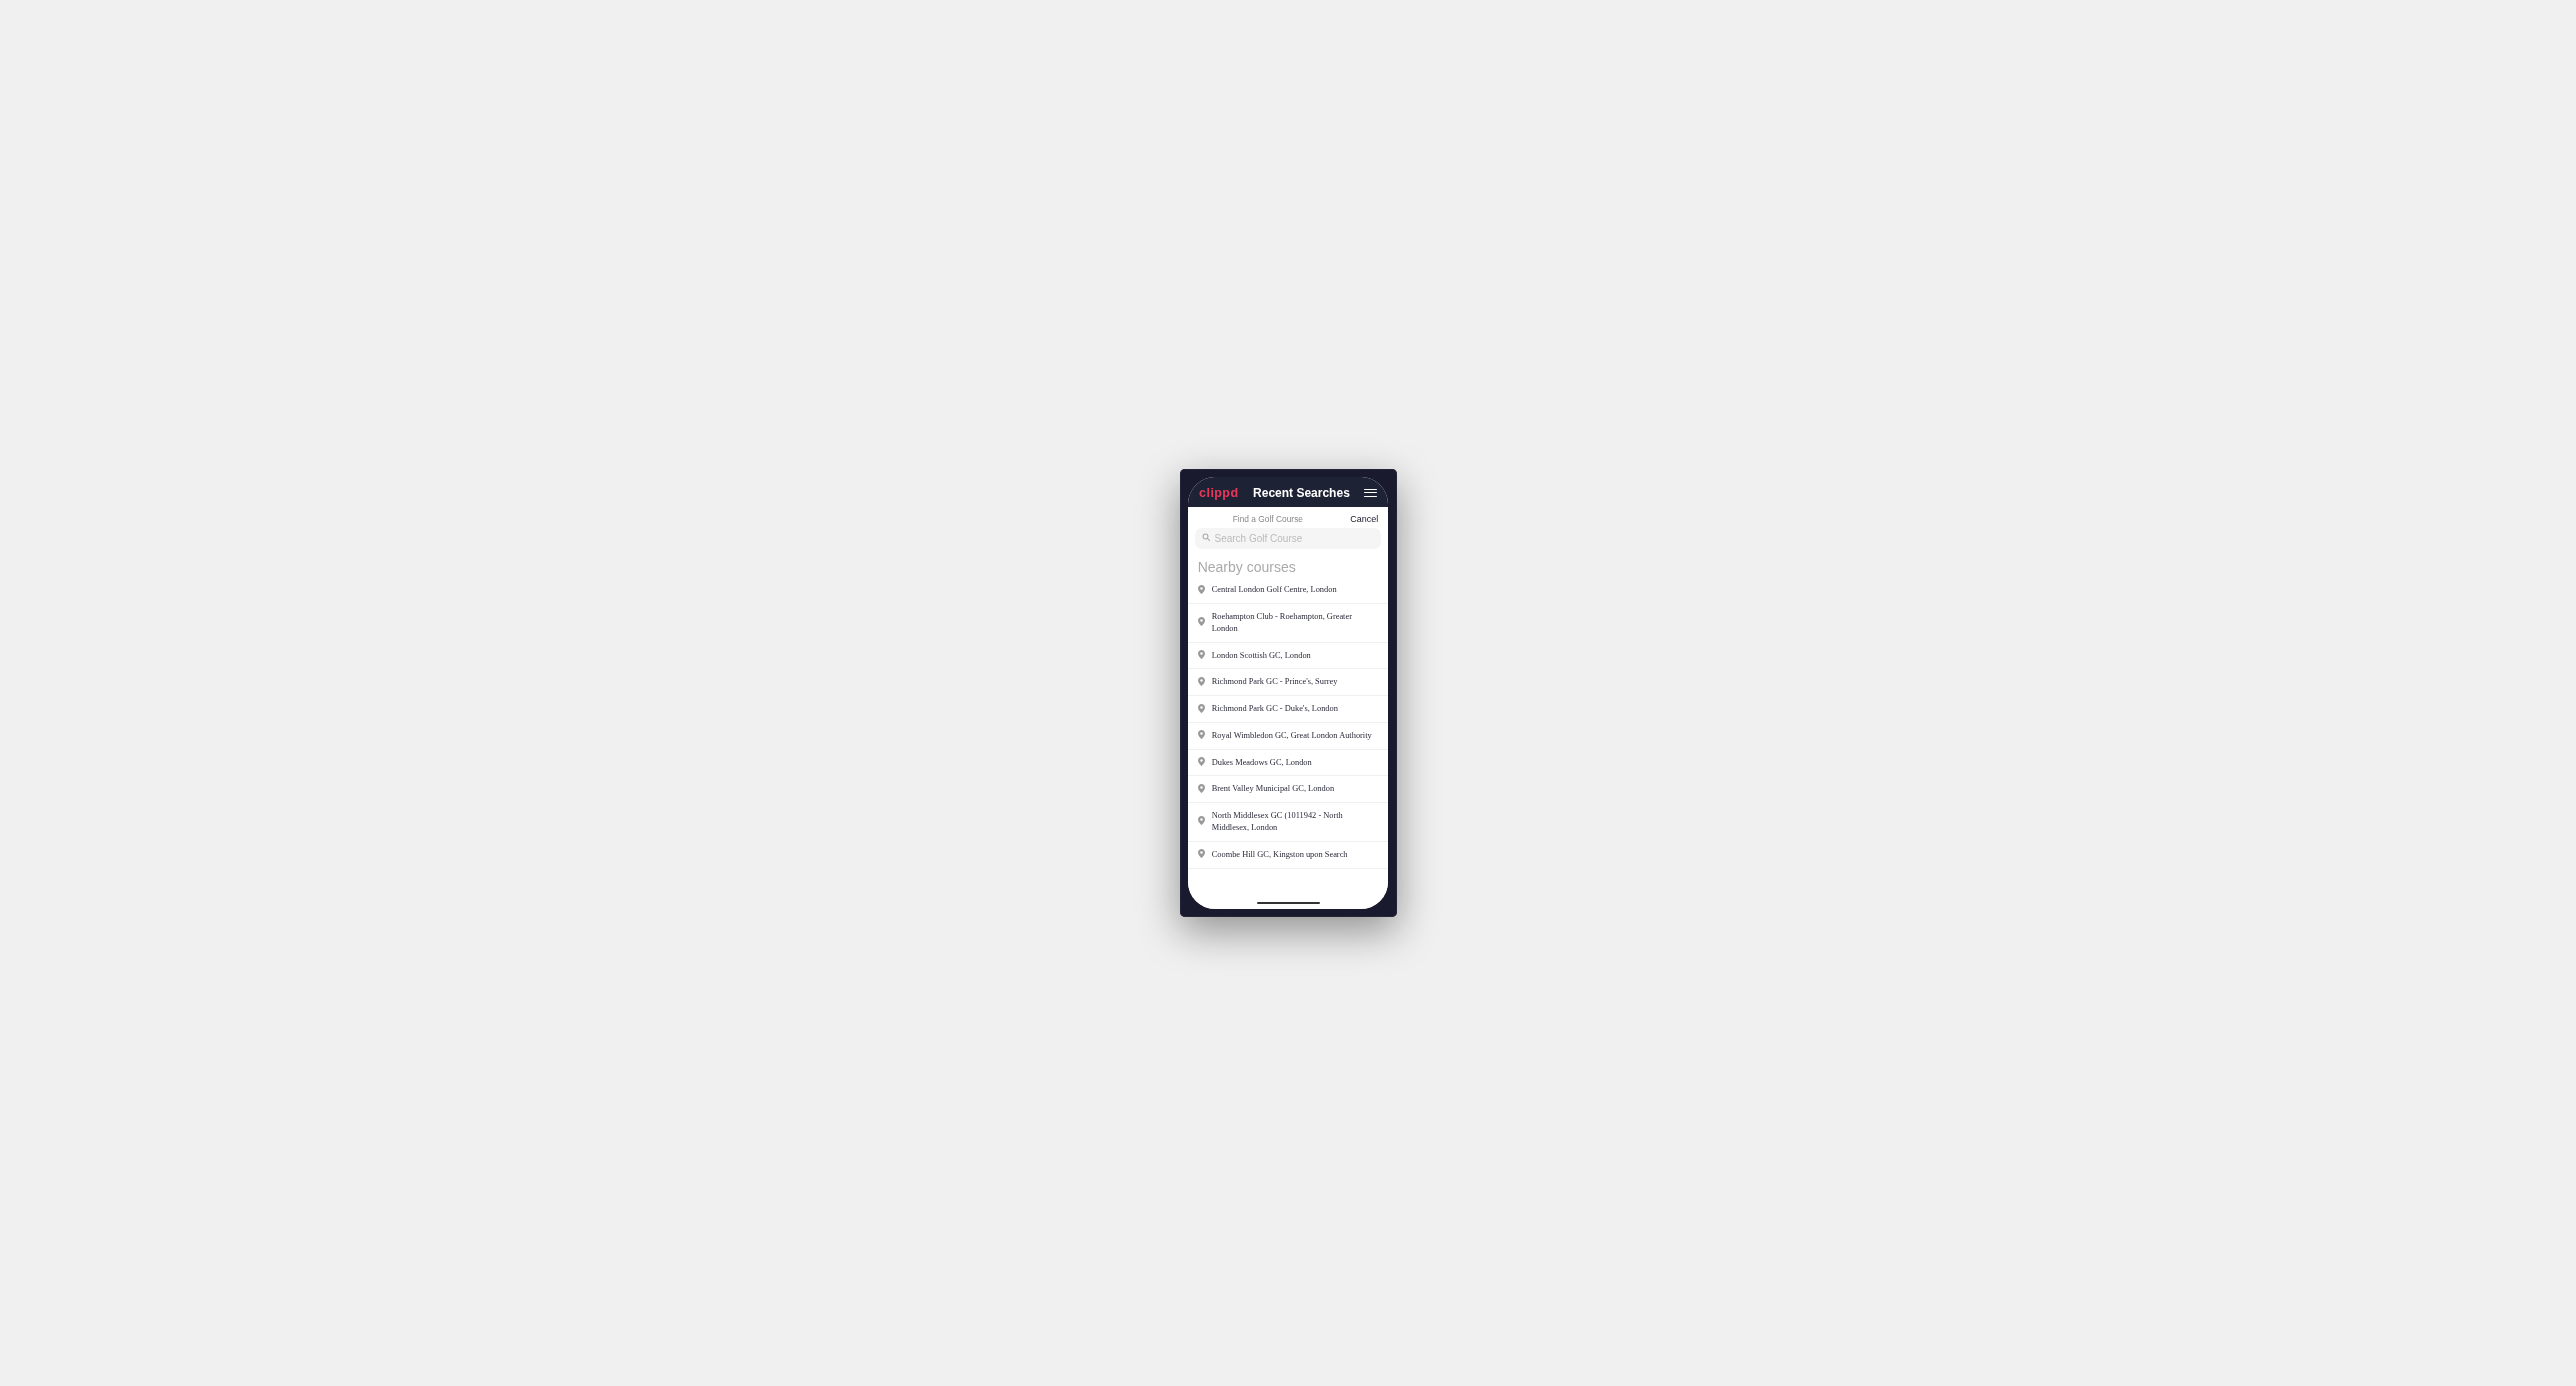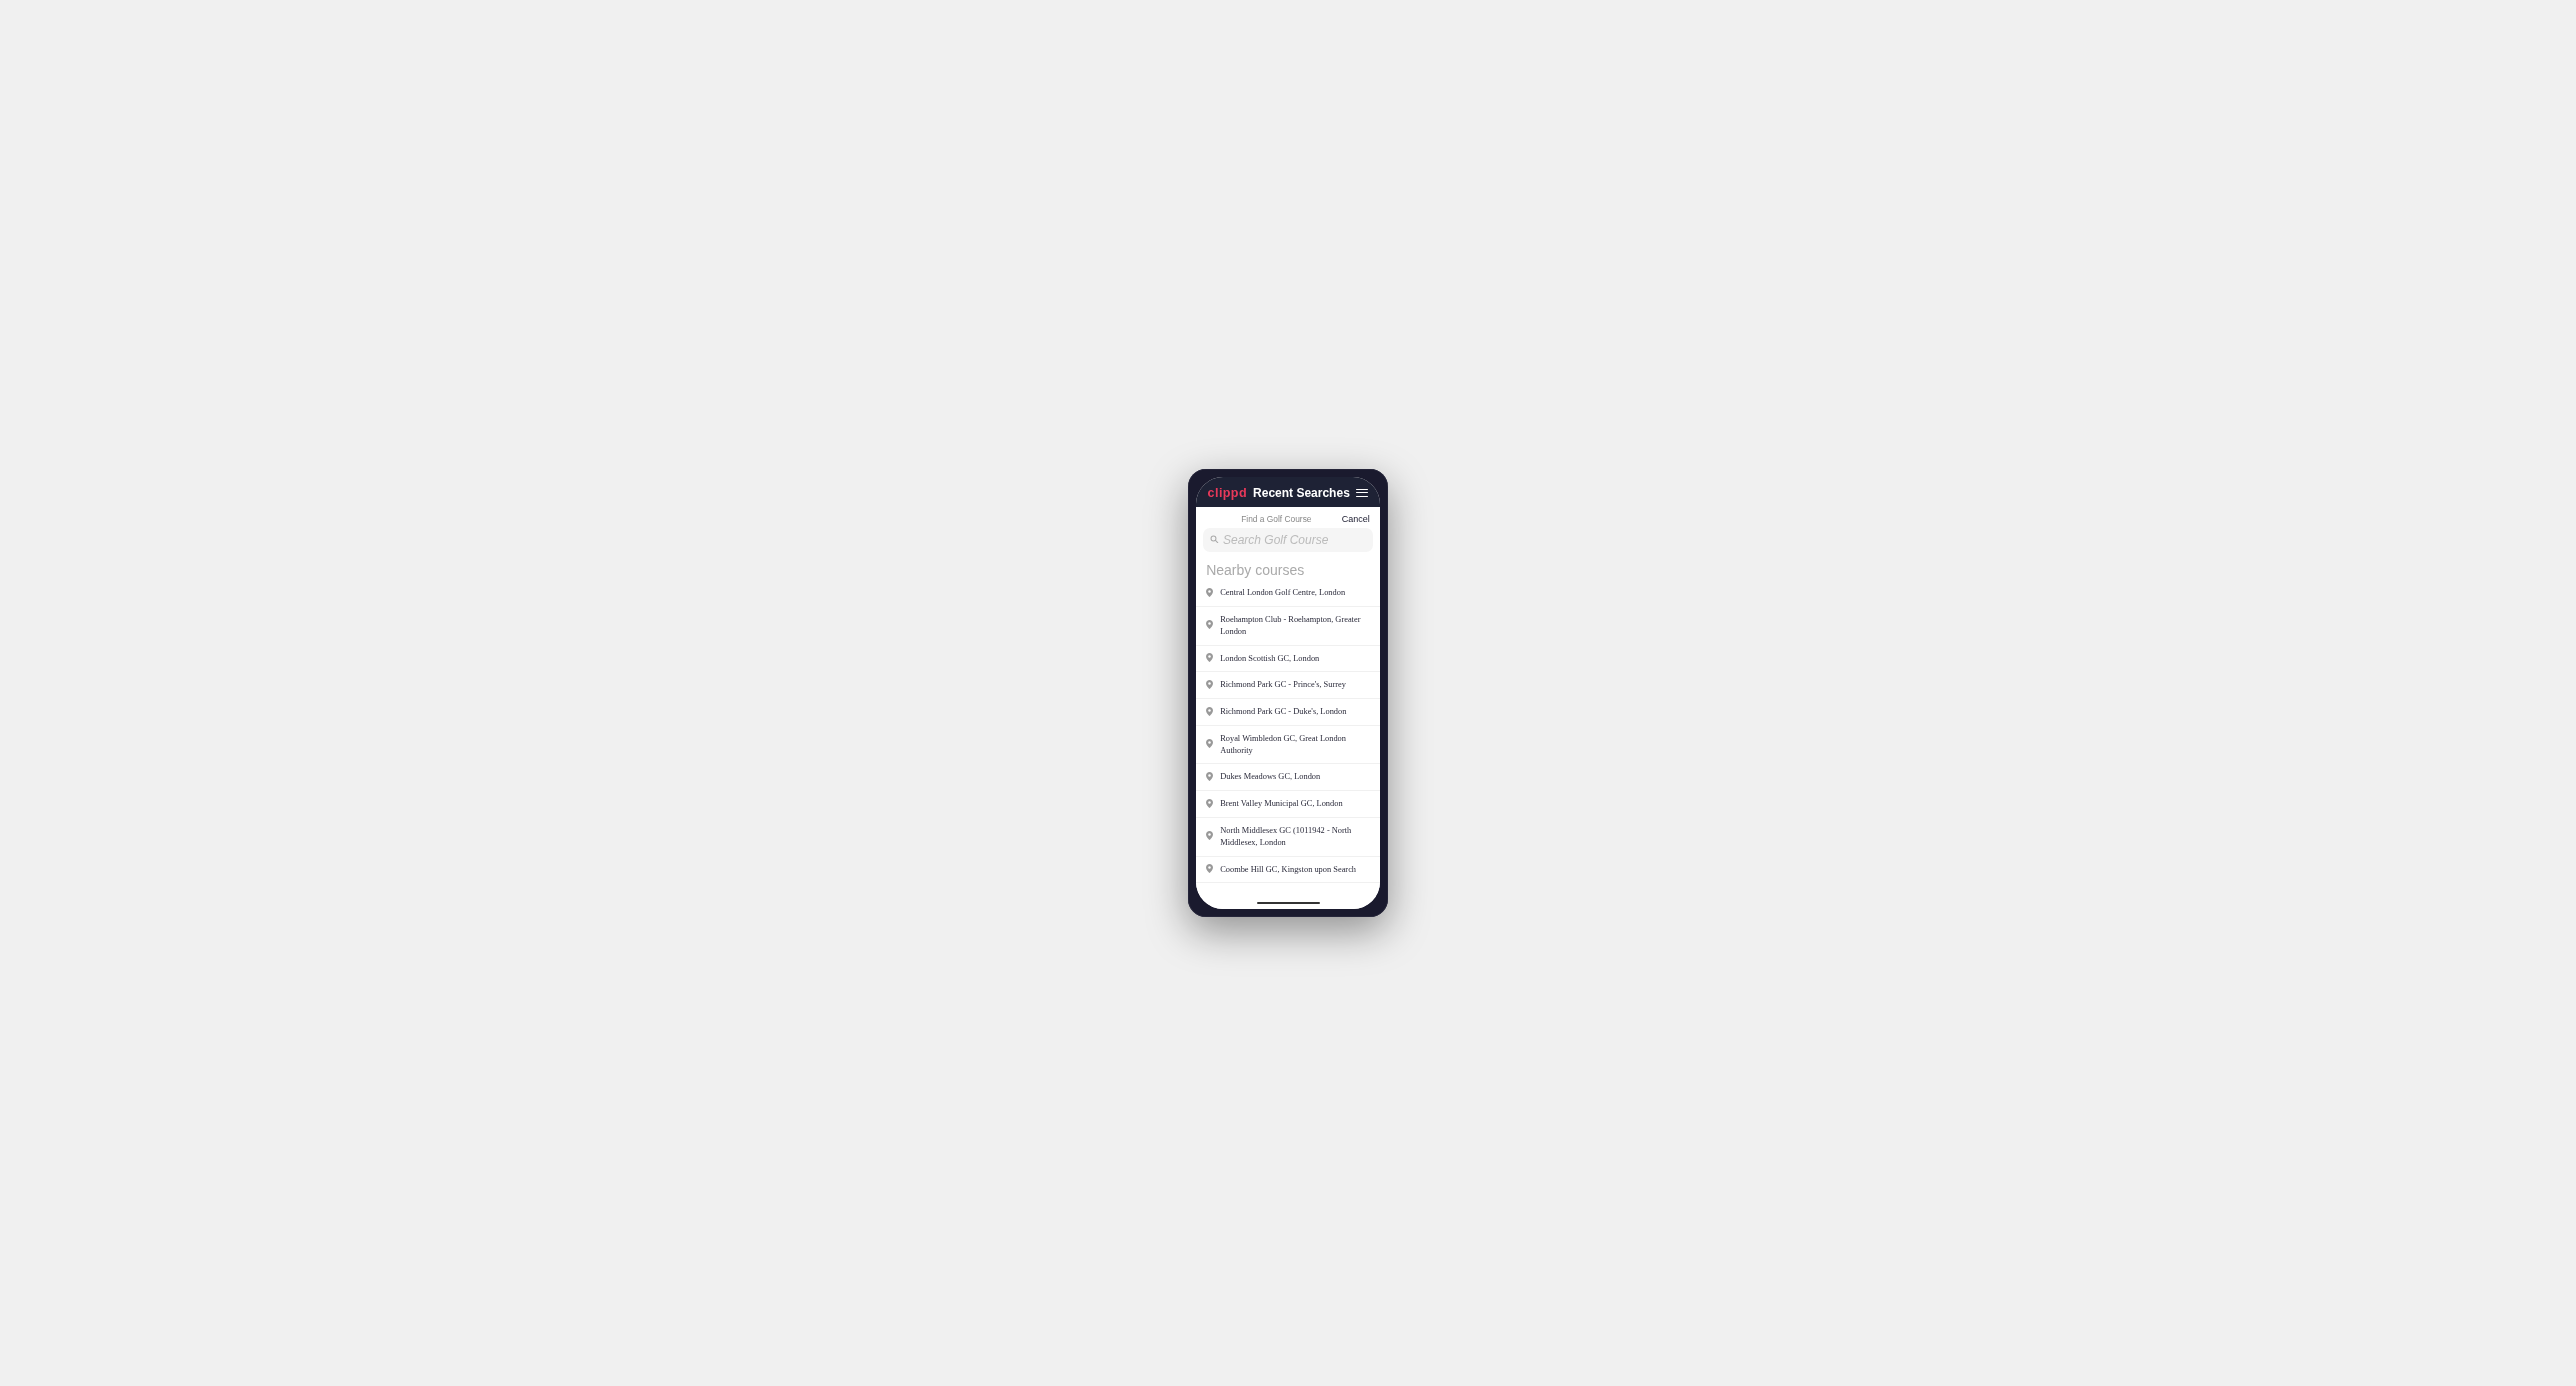--- a/index.html
+++ b/index.html
@@ -6,24 +6,24 @@
     body {
       background: #f0f0f0;
       display: flex;
       justify-content: center;
       align-items: center;
       min-height: 100vh;
       font-family: -apple-system, BlinkMacSystemFont, 'Segoe UI', sans-serif;
     }
 
     .phone-outer {
-      width: 200px;
+      width: 217px;
       height: 448px;
       background: #1a1a2e;
-      border-radius: 18px;
+      border-radius: 5px;
       padding: 8.4px;
       box-shadow: 0 14px 42px rgba(0,0,0,0.4), inset 0 0 0 0.7px #2a2a3e;
       position: relative;
     }
 
     .phone-inner {
       width: 100%;
       height: 100%;
       background: #ffffff;
       border-radius: 27px;
@@ -110,25 +110,24 @@
 
     .search-icon-wrap {
       color: #aaa;
       font-size: 8.4px;
       flex-shrink: 0;
     }
 
     .search-input {
       border: none;
       background: transparent;
-      font-size: 12px;
+      font-size: 10px;
       color: #333;
       outline: none;
       width: 100%;
-      font-style: italic;
     }
 
     .search-input::placeholder {
       color: #bbb;
     }
 
     
     .nearby-section {
       flex: 1;
       overflow-y: auto;

